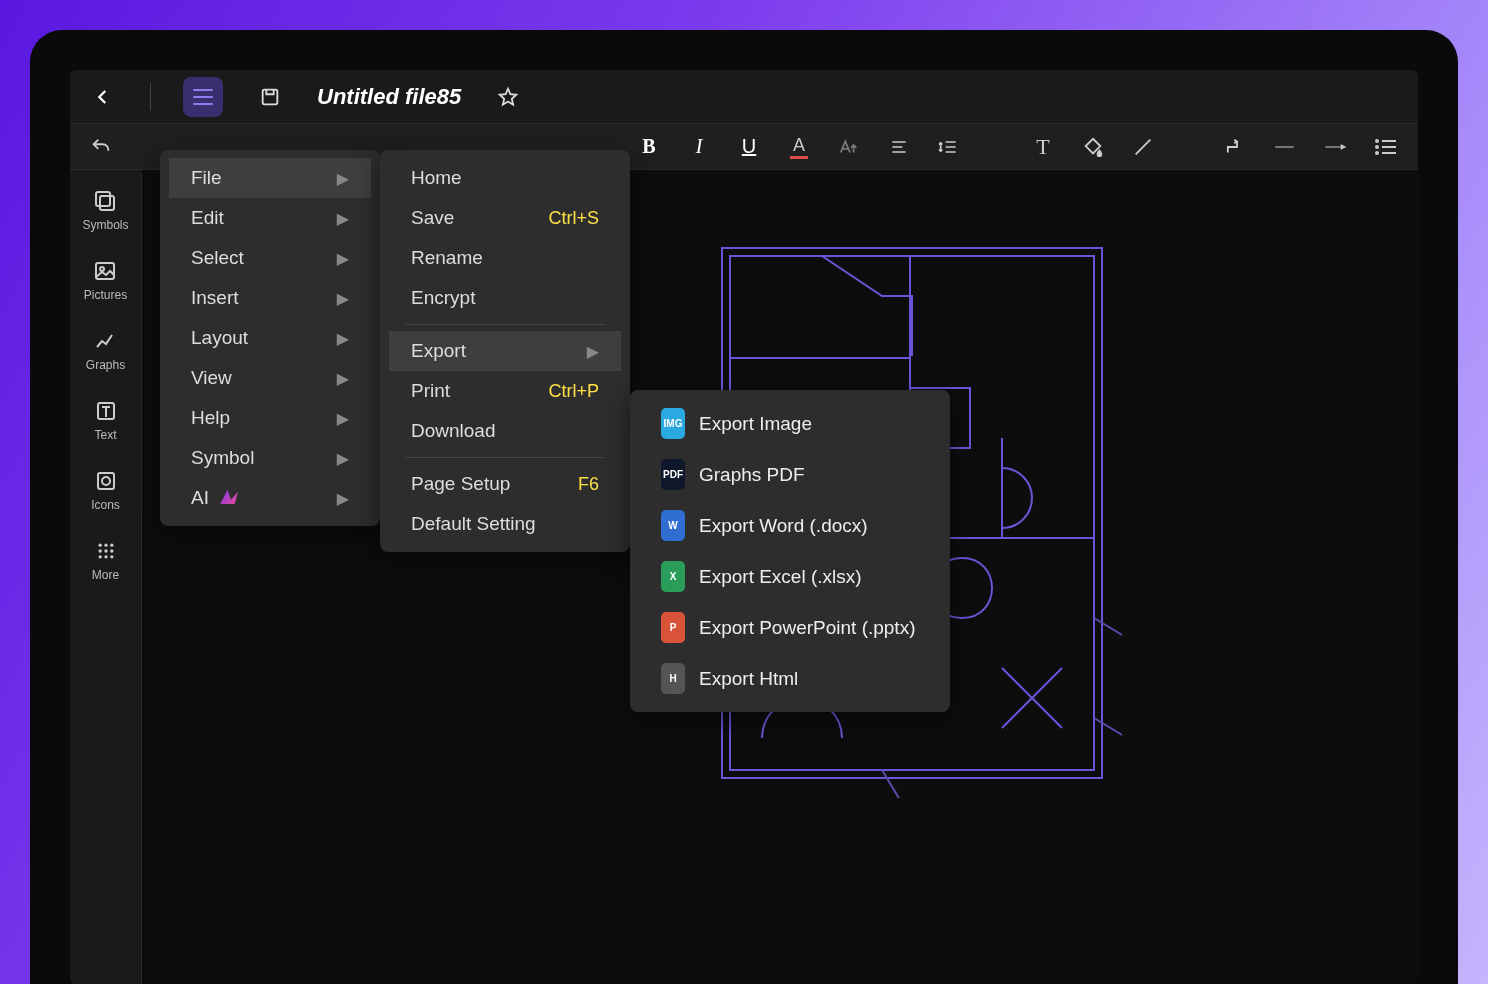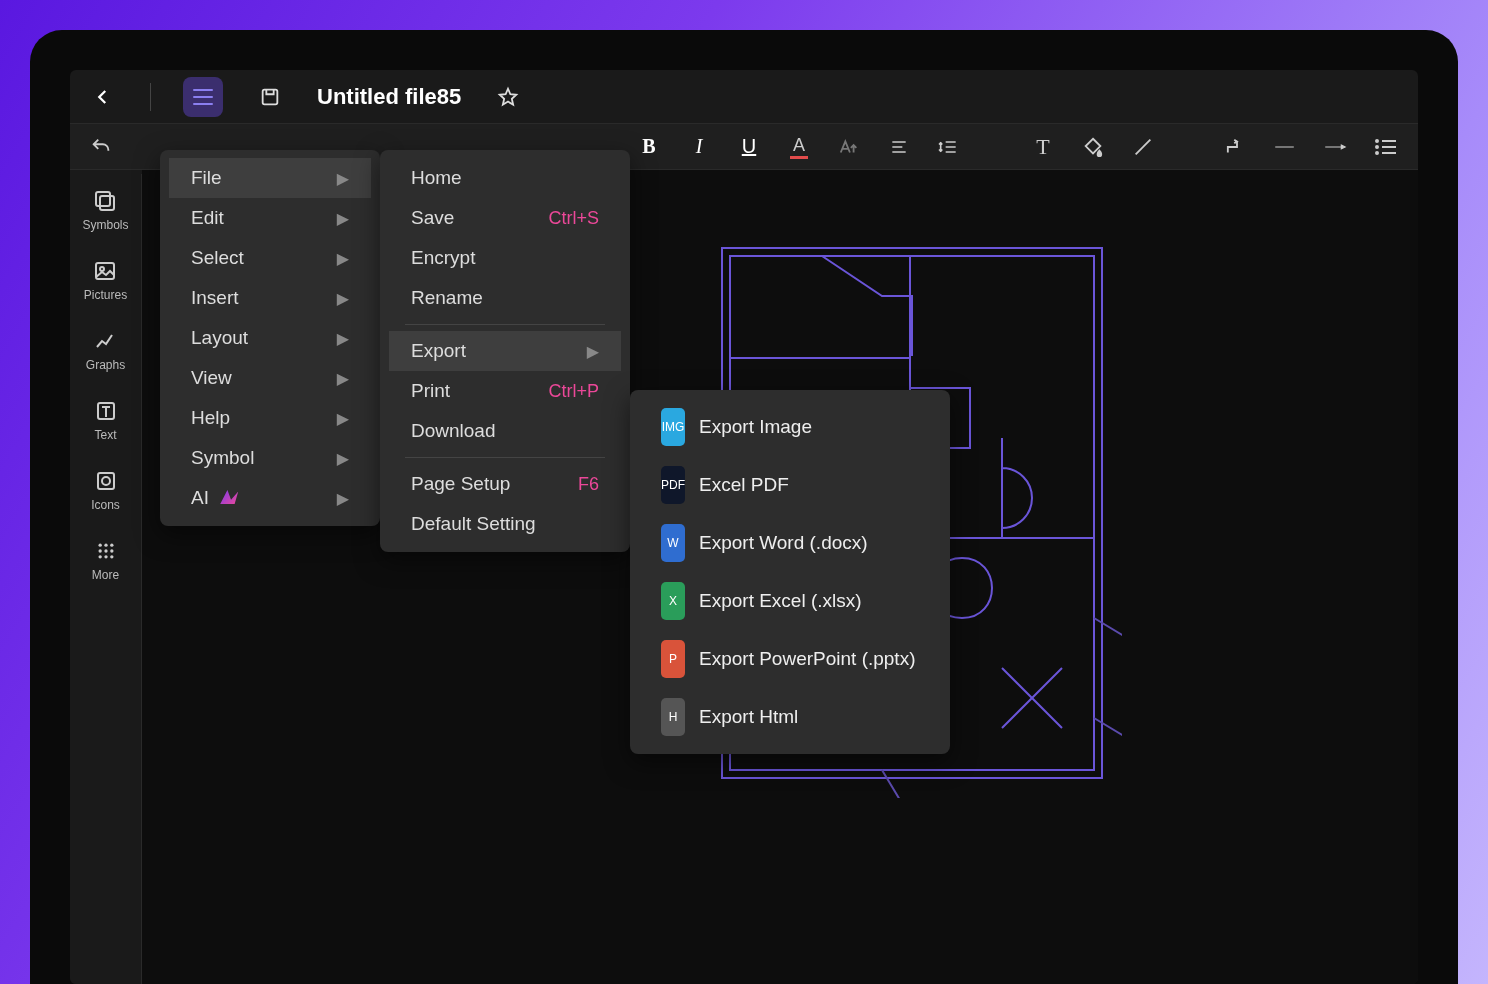--- a/index.html
+++ b/index.html
@@ -1,45 +1,45 @@
 <!DOCTYPE html>
 <html><head>
 <meta charset="utf-8">
 <style>
   * { margin:0; padding:0; box-sizing:border-box; font-family:-apple-system,"Segoe UI",Arial,sans-serif; }
   body { width:1488px; height:984px; background:linear-gradient(120deg,#5a18e0 0%,#7c3aed 35%,#a78bfa 75%,#c4b5fd 100%); overflow:hidden; }
   .device { position:absolute; left:30px; top:30px; right:30px; bottom:0; background:#0a0a0a; border-radius:32px 32px 0 0; padding:40px 40px 0 40px; }
   .screen { width:100%; height:100%; background:#1a1a1a; border-radius:6px; overflow:hidden; position:relative; font-size:19px; color:#ddd; }
 
-  .titlebar { height:54px; display:flex; align-items:center; gap:32px; padding:4px 18px; border-bottom:1px solid #2a2a2a; }
+  .titlebar { height:54px; display:flex; align-items:center; gap:32px; padding:4px 18px; border-bottom:1px solid #2a2a2a;font-style:italic; }
   .icon-btn { width:30px; height:30px; display:flex; align-items:center; justify-content:center; cursor:pointer; }
   .divider-v { width:1px; height:28px; background:#444; }
   .hamburger { width:40px; height:40px; background:#3b2e6e; border-radius:8px; display:flex; flex-direction:column; gap:5px; align-items:center; justify-content:center; }
   .hamburger span { width:20px; height:2px; background:#8b7ff0; border-radius:1px; }
   .title { font-weight:700; font-size:22px; color:#fff; }
 
   .toolbar { height:46px; display:flex; align-items:center; gap:24px; padding:0 18px; border-bottom:1px solid #2a2a2a; background:#1f1f1f; }
   .toolbar .tb { width:26px; height:26px; display:flex; align-items:center; justify-content:center; color:#ccc; }
   .toolbar .spacer { flex:1; }
 
   .sidebar { position:absolute; left:0; top:104px; width:72px; bottom:0; background:#1a1a1a; border-right:1px solid #2a2a2a; display:flex; flex-direction:column; align-items:center; gap:26px; padding-top:14px; }
   .sb-item { display:flex; flex-direction:column; align-items:center; gap:4px; color:#bbb; font-size:12px; cursor:pointer; }
   .sb-ico { width:26px; height:26px; display:flex; align-items:center; justify-content:center; }
 
   .canvas { position:absolute; left:72px; top:100px; right:0; bottom:0; background:#0d0d0d; }
 
   .menu { position:absolute; background:#2d2d2d; border-radius:8px; padding:8px 9px; box-shadow:0 8px 24px rgba(0,0,0,.5); font-size:19px; }
   .menu-item { display:flex; align-items:center; justify-content:space-between; padding:9px 22px; cursor:pointer; color:#ddd; white-space:nowrap; }
   .menu-item.hl { background:#3e3e3e; }
   .menu-item .arrow { color:#888; font-size:16px; margin-left:24px; }
-  .menu-item .sc { color:#ec4899; font-size:18px; margin-left:40px; }
+  .menu-item .sc { color:#fde047; font-size:18px; margin-left:40px; }
   .menu-sep { height:1px; background:#444; margin:6px 16px; }
 
   .ex-item { display:flex; align-items:center; gap:14px; padding:10px 22px; cursor:pointer; color:#eee; }
-  .ex-ico { width:24px; height:38px; border-radius:5px; display:flex; align-items:center; justify-content:center; font-size:12px; font-weight:400; color:#fff; }
+  .ex-ico { width:24px; height:31px; border-radius:5px; display:flex; align-items:center; justify-content:center; font-size:10px; font-weight:700; color:#fff; }
 
   
   .plan { position:absolute; left:560px; top:68px; width:420px; height:560px; }
   .plan svg { width:100%; height:100%; }
 </style>
 </head>
 <body>
 
 <div class="device">
   <div class="screen">
@@ -269,24 +269,24 @@
 
     <div class="menu" id="m2" style="left:310px; top:80px; width:250px">
         <div class="menu-item">
           <span>Home</span>
         </div>
         <div class="menu-item">
           <span>Save</span>
           <span class="sc">Ctrl+S</span>
         </div>
         <div class="menu-item">
+          <span>Rename</span>
+        </div>
+        <div class="menu-item">
           <span>Encrypt</span>
-        </div>
-        <div class="menu-item">
-          <span>Rename</span>
         </div>
         <div class="menu-sep"></div>
         <div class="menu-item hl">
           <span>Export</span>
           <span class="arrow">▶</span>
         </div>
         <div class="menu-item">
           <span>Print</span>
           <span class="sc">Ctrl+P</span>
         </div>
@@ -303,21 +303,21 @@
         </div>
       </div>
 
     <div class="menu" id="m3" style="left:560px; top:320px; width:320px">
         <div class="ex-item">
           <span class="ex-ico" style="background:#2aa8e0">IMG</span>
           <span>Export Image</span>
         </div>
         <div class="ex-item">
           <span class="ex-ico" style="background:#0f172a">PDF</span>
-          <span>Excel PDF</span>
+          <span>Graphs PDF</span>
         </div>
         <div class="ex-item">
           <span class="ex-ico" style="background:#2f6dd0">W</span>
           <span>Export Word (.docx)</span>
         </div>
         <div class="ex-item">
           <span class="ex-ico" style="background:#2a9d5a">X</span>
           <span>Export Excel (.xlsx)</span>
         </div>
         <div class="ex-item">

